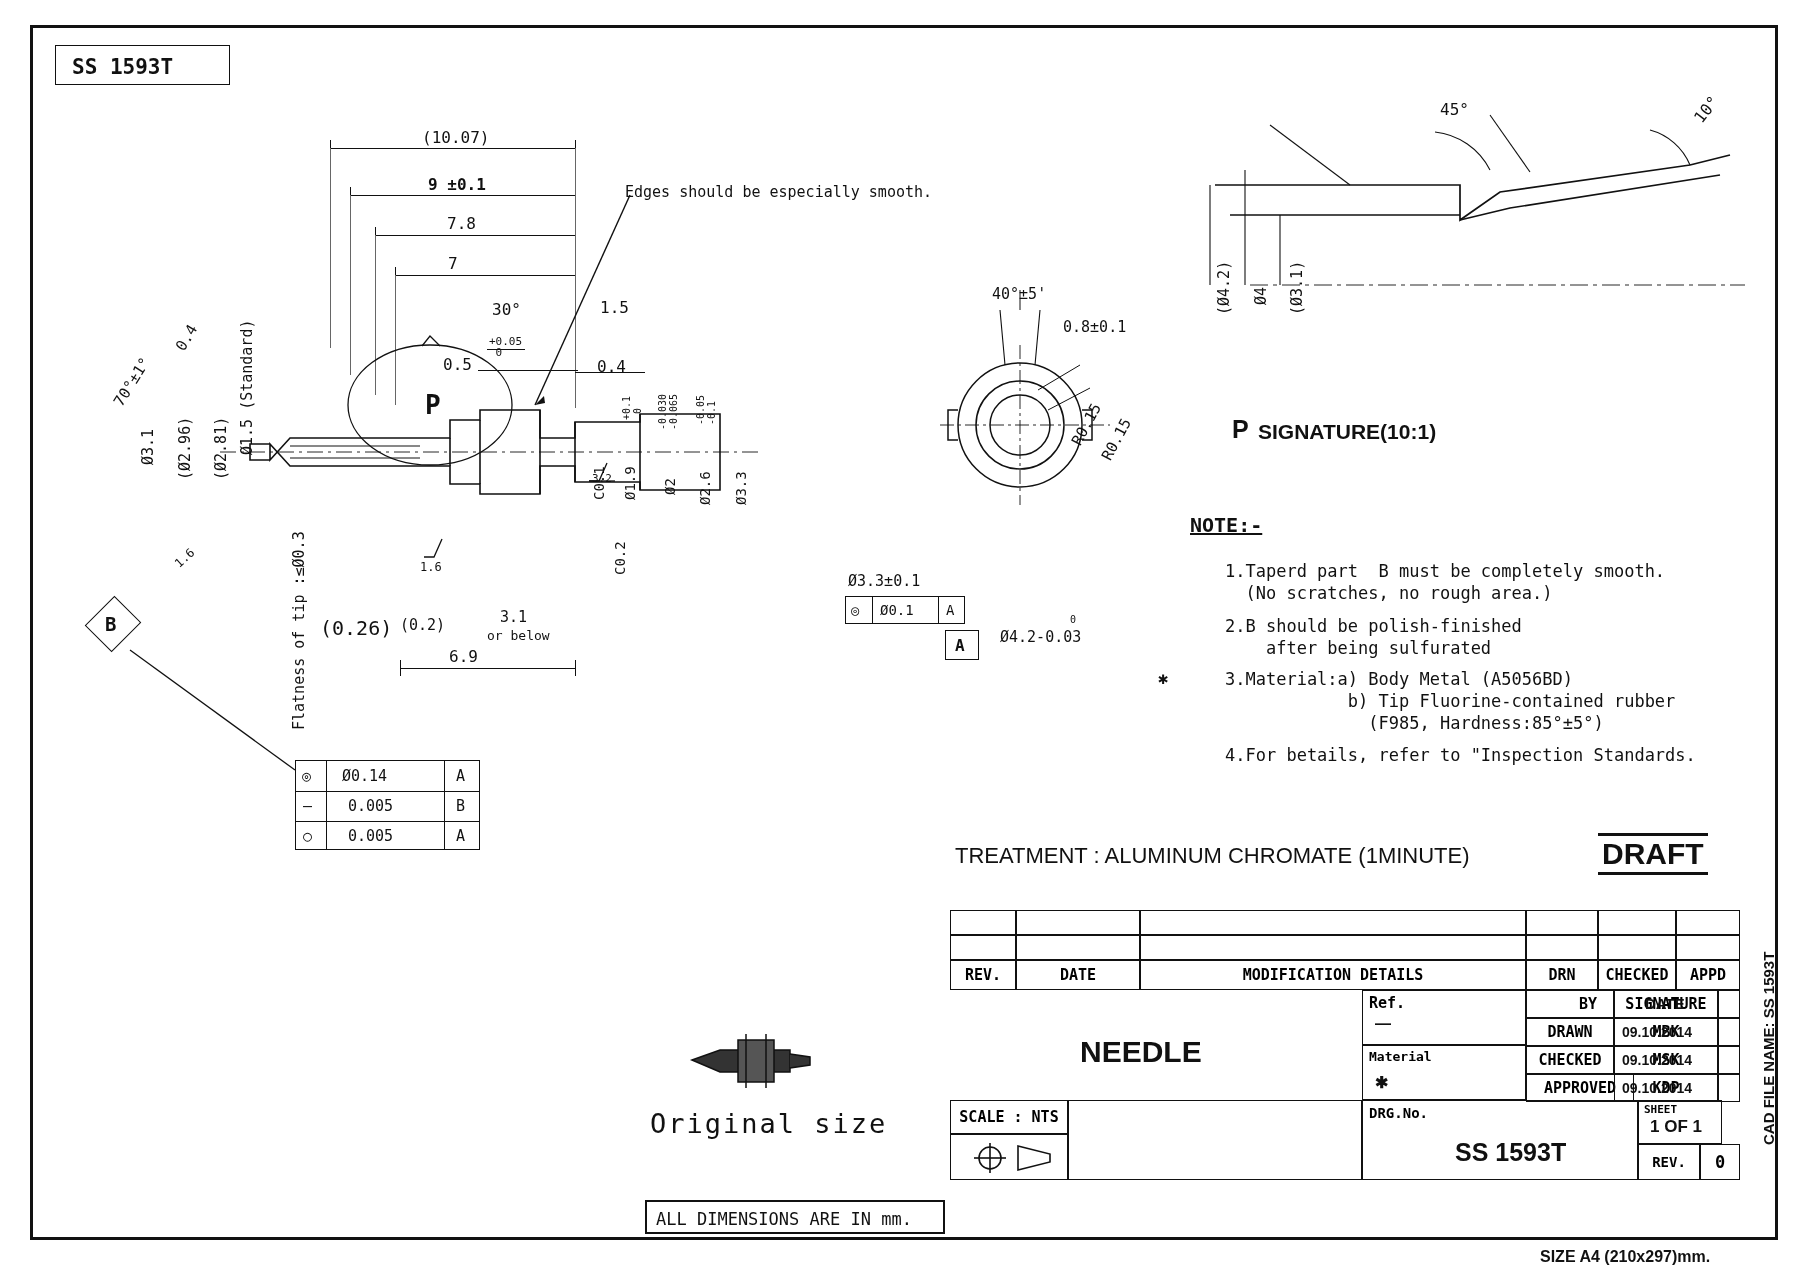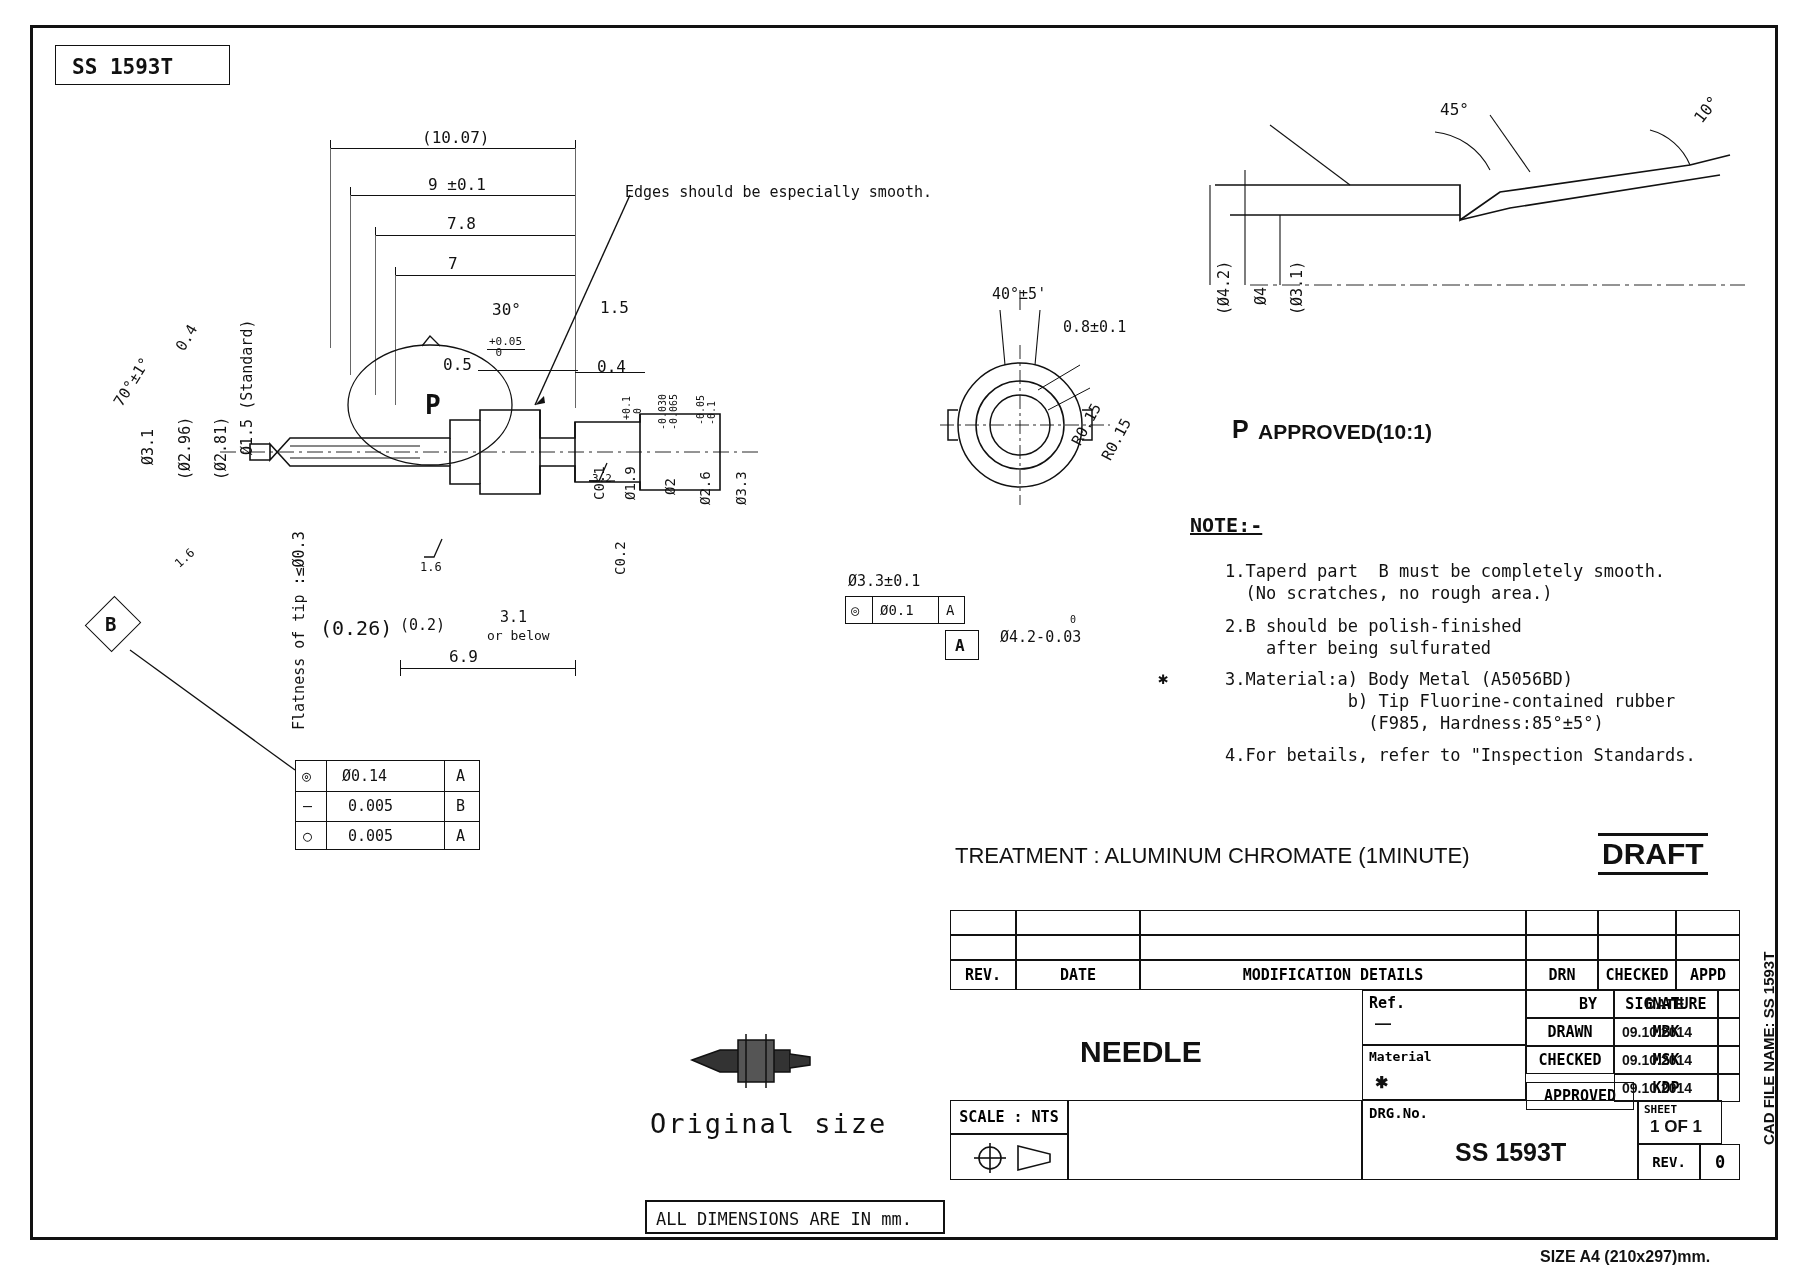--- a/index.html
+++ b/index.html
@@ -36,21 +36,21 @@
   </div>
 
   <div class="ln hl" style="left:330px;top:148px;width:245px;"></div>
   <div class="ln vl" style="left:330px;top:140px;height:16px;"></div>
   <div class="ln vl" style="left:575px;top:140px;height:16px;"></div>
   <div class="txt mono" style="left:410px;top:128px;font-size:16px;margin-left:12px;">(10.07)</div>
 
   <div class="ln hl" style="left:350px;top:195px;width:225px;"></div>
   <div class="ln vl" style="left:350px;top:187px;height:16px;"></div>
   <div class="ln vl" style="left:575px;top:187px;height:16px;"></div>
-  <div class="txt mono" style="left:428px;top:175px;font-size:16px;">9 ±0.1</div>
+  <div class="txt mono" style="left:428px;top:175px;font-size:16px;font-weight:bold;">9 ±0.1</div>
 
   <div class="ln hl" style="left:375px;top:235px;width:200px;"></div>
   <div class="ln vl" style="left:375px;top:227px;height:16px;"></div>
   <div class="ln vl" style="left:575px;top:227px;height:16px;"></div>
   <div class="txt mono" style="left:447px;top:214px;font-size:16px;">7.8</div>
 
   <div class="ln hl" style="left:395px;top:275px;width:180px;"></div>
   <div class="ln vl" style="left:395px;top:267px;height:16px;"></div>
   <div class="ln vl" style="left:575px;top:267px;height:16px;"></div>
   <div class="txt mono" style="left:448px;top:254px;font-size:16px;">7</div>
@@ -219,21 +219,21 @@
     <path d="M245,22 A70,70 0 0 1 300,60" stroke="#111" fill="none" stroke-width="1.1"></path>
     <path d="M460,20 A60,60 0 0 1 500,55" stroke="#111" fill="none" stroke-width="1.1"></path>
   </svg>
   <div class="txt mono" style="left:1440px;top:100px;font-size:16px;">45°</div>
   <div class="rot-lab mono" style="left:1690px;top:115px;font-size:16px;transform:rotate(-52deg);">10°</div>
   <div class="rot-lab mono" style="left:1215px;top:315px;font-size:15px;transform:rotate(-90deg);">(Ø4.2)</div>
   <div class="rot-lab mono" style="left:1252px;top:305px;font-size:15px;transform:rotate(-90deg);">Ø4</div>
   <div class="rot-lab mono" style="left:1288px;top:315px;font-size:15px;transform:rotate(-90deg);">(Ø3.1)</div>
 
   <div class="txt sans" style="left:1232px;top:415px;font-size:25px;font-weight:bold;">P</div>
-  <div class="txt sans" style="left:1258px;top:420px;font-size:21px;font-weight:bold;">APPROVED(10:1)</div>
+  <div class="txt sans" style="left:1258px;top:420px;font-size:21px;font-weight:bold;">SIGNATURE(10:1)</div>
 
   <div class="txt mono" style="left:1190px;top:513px;font-size:20px;font-weight:bold;text-decoration:underline;">NOTE:-</div>
   <div class="txt mono" style="left:1225px;top:560px;font-size:17px;line-height:22px;">1.Taperd part  B must be completely smooth.
   (No scratches, no rough area.)</div>
   <div class="txt mono" style="left:1225px;top:615px;font-size:17px;line-height:22px;">2.B should be polish-finished
     after being sulfurated</div>
   <div class="txt mono" style="left:1158px;top:668px;font-size:17px;">✱</div>
   <div class="txt mono" style="left:1225px;top:668px;font-size:17px;line-height:22px;">3.Material:a) Body Metal (A5056BD)
             b) Tip Fluorine-contained rubber
               (F985, Hardness:85°±5°)</div>
@@ -294,21 +294,21 @@
 
     <div class="cell" style="left:576px;top:80px;width:88px;height:28px;padding-left:36px;">BY</div>
     <div class="cell" style="left:664px;top:80px;width:104px;height:28px;">SIGNATURE</div>
     <div class="cell" style="left:768px;top:80px;width:22px;height:28px;"></div>
     <div class="txt sans" style="left:695px;top:85px;font-size:15px;font-weight:bold;">DATE</div>
 
     <div class="cell" style="left:576px;top:108px;width:88px;height:28px;">DRAWN</div>
     <div class="cell" style="left:664px;top:108px;width:104px;height:28px;">MBK</div>
     <div class="cell" style="left:576px;top:136px;width:88px;height:28px;">CHECKED</div>
     <div class="cell" style="left:664px;top:136px;width:104px;height:28px;">MSK</div>
-    <div class="cell" style="left:576px;top:172px;width:108px;height:28px;">APPROVED</div>
+    <div class="cell" style="left:576px;top:164px;width:108px;height:28px;">APPROVED</div>
     <div class="cell" style="left:664px;top:164px;width:104px;height:28px;">KDP</div>
 
     <div class="cell" style="left:768px;top:108px;width:22px;height:28px;"></div>
     <div class="cell" style="left:768px;top:136px;width:22px;height:28px;"></div>
     <div class="cell" style="left:768px;top:164px;width:22px;height:28px;"></div>
     <div class="txt sans" style="left:672px;top:114px;font-size:14px;font-weight:bold;">09.10.2014</div>
     <div class="txt sans" style="left:672px;top:142px;font-size:14px;font-weight:bold;">09.10.2014</div>
     <div class="txt sans" style="left:672px;top:170px;font-size:14px;font-weight:bold;">09.10.2014</div>
 
     <div class="cell" style="left:0;top:190px;width:118px;height:34px;">SCALE : NTS</div>

